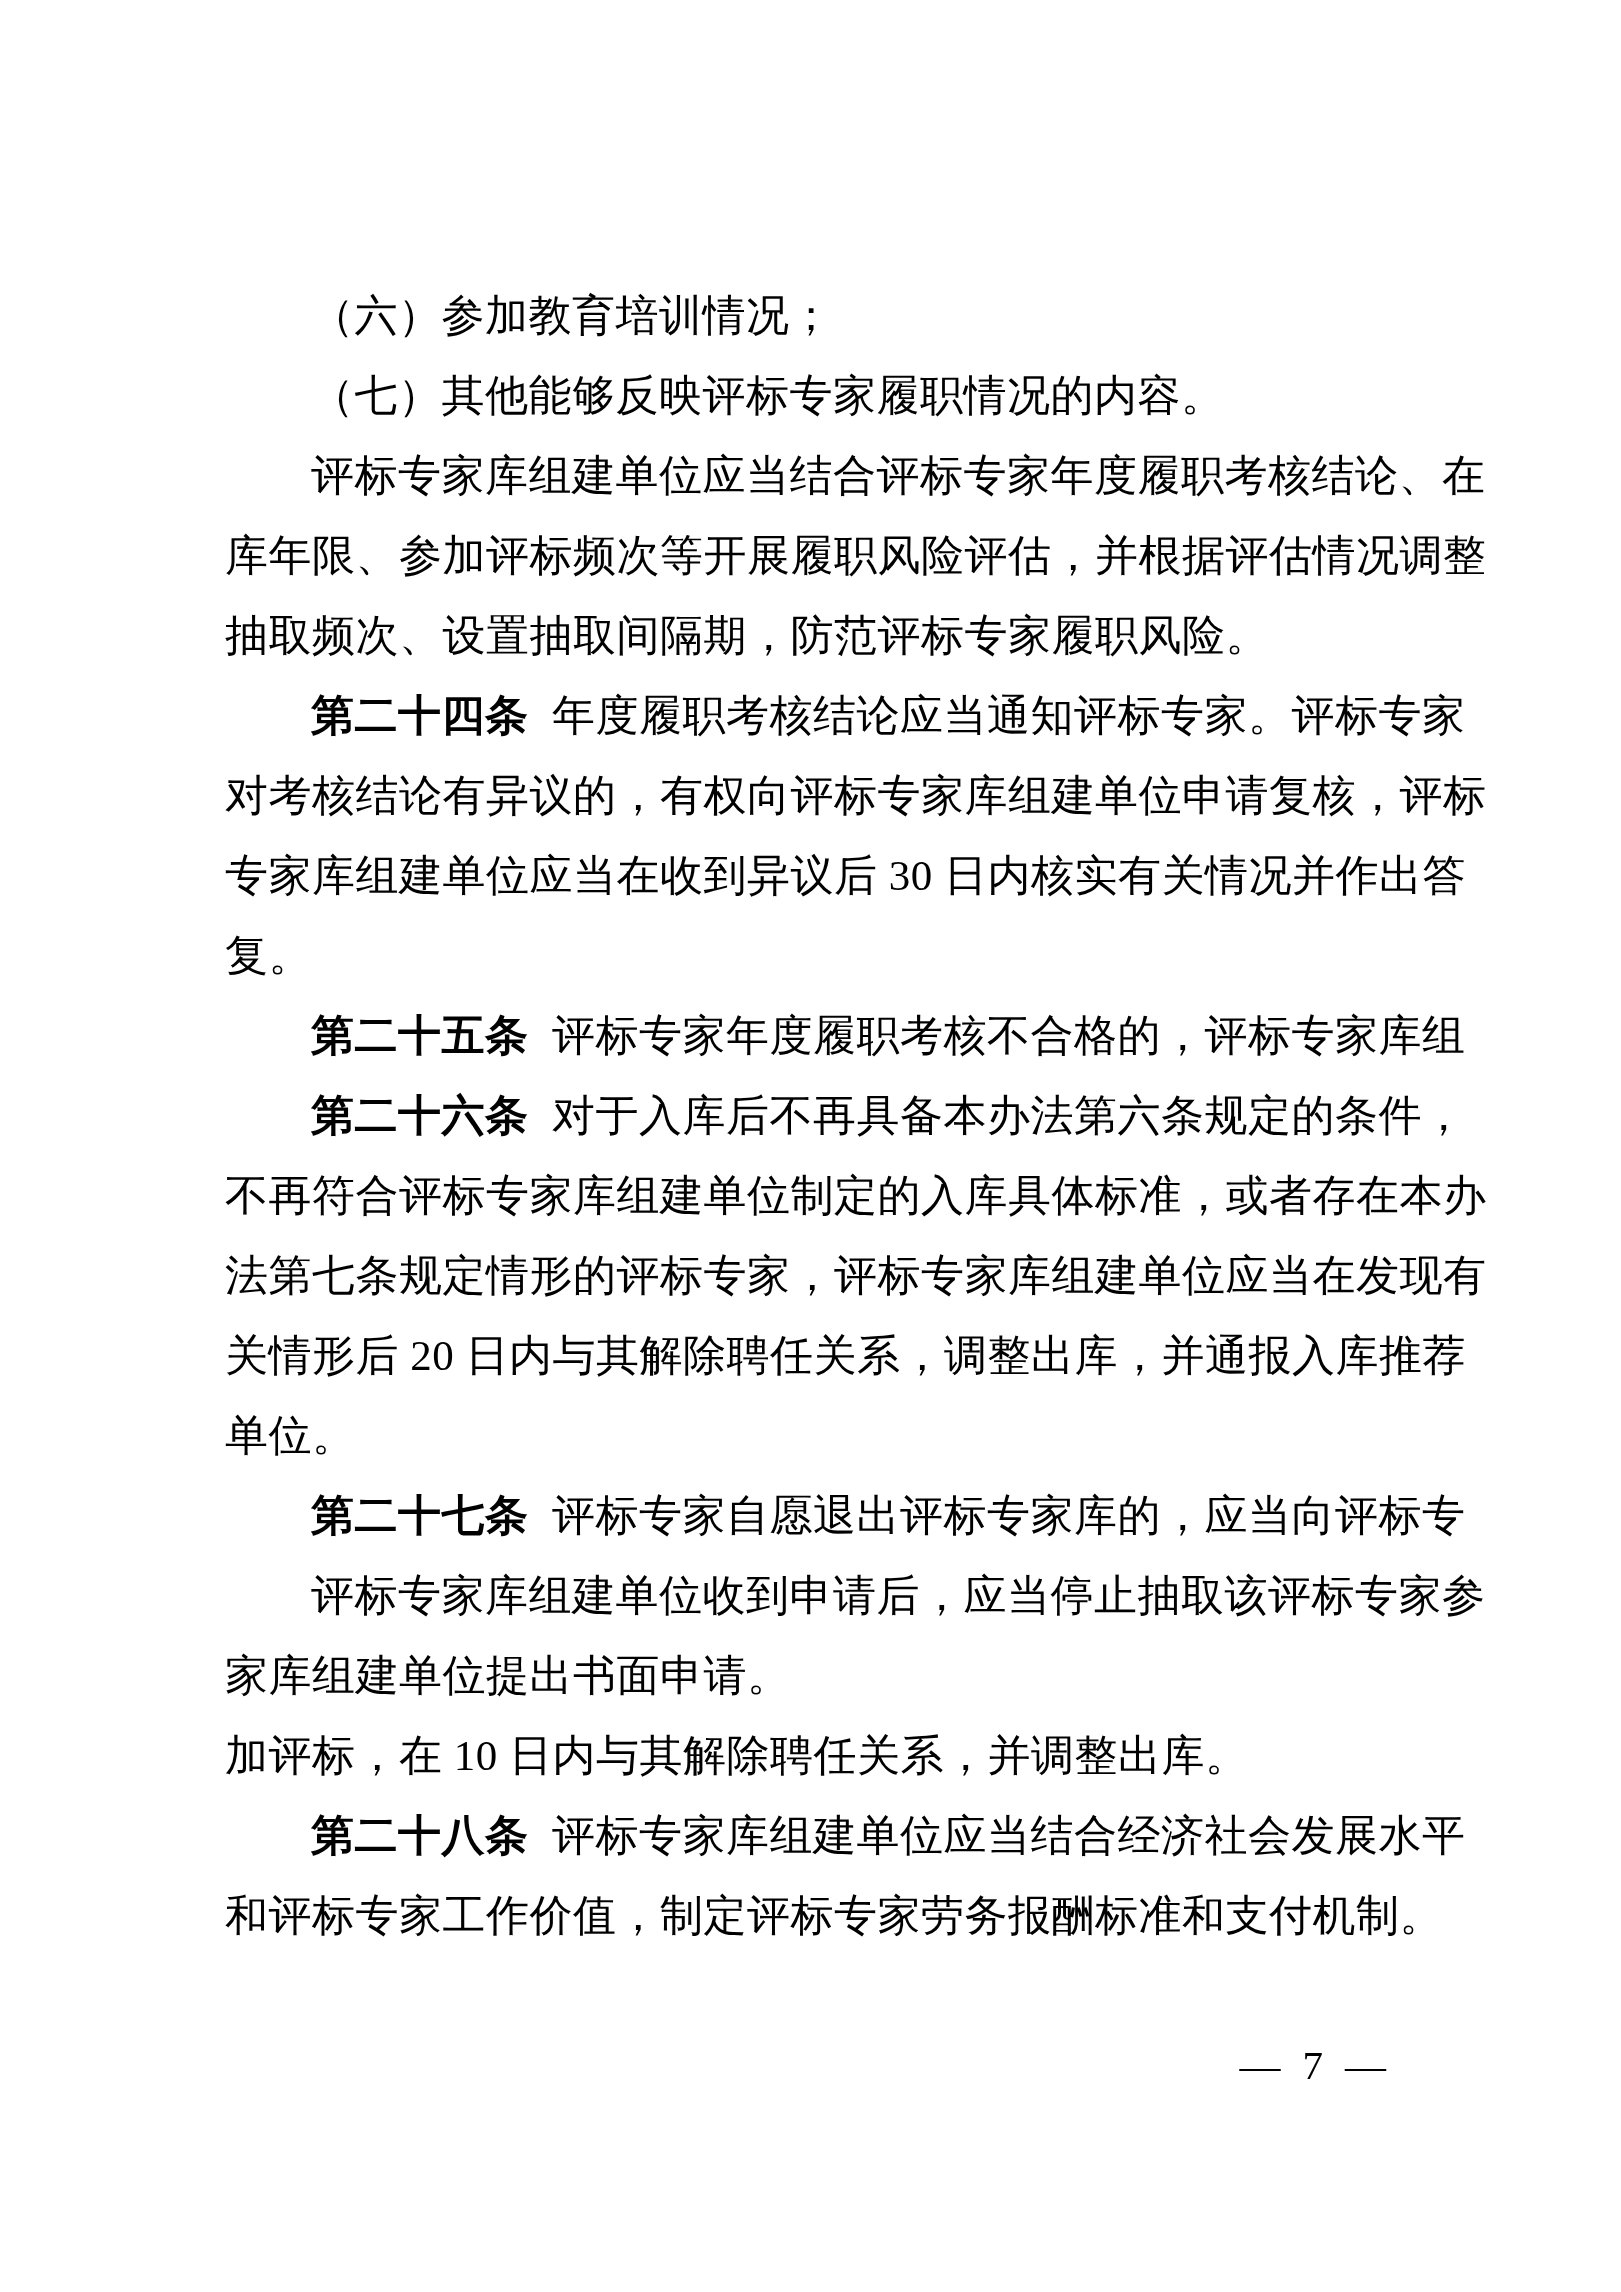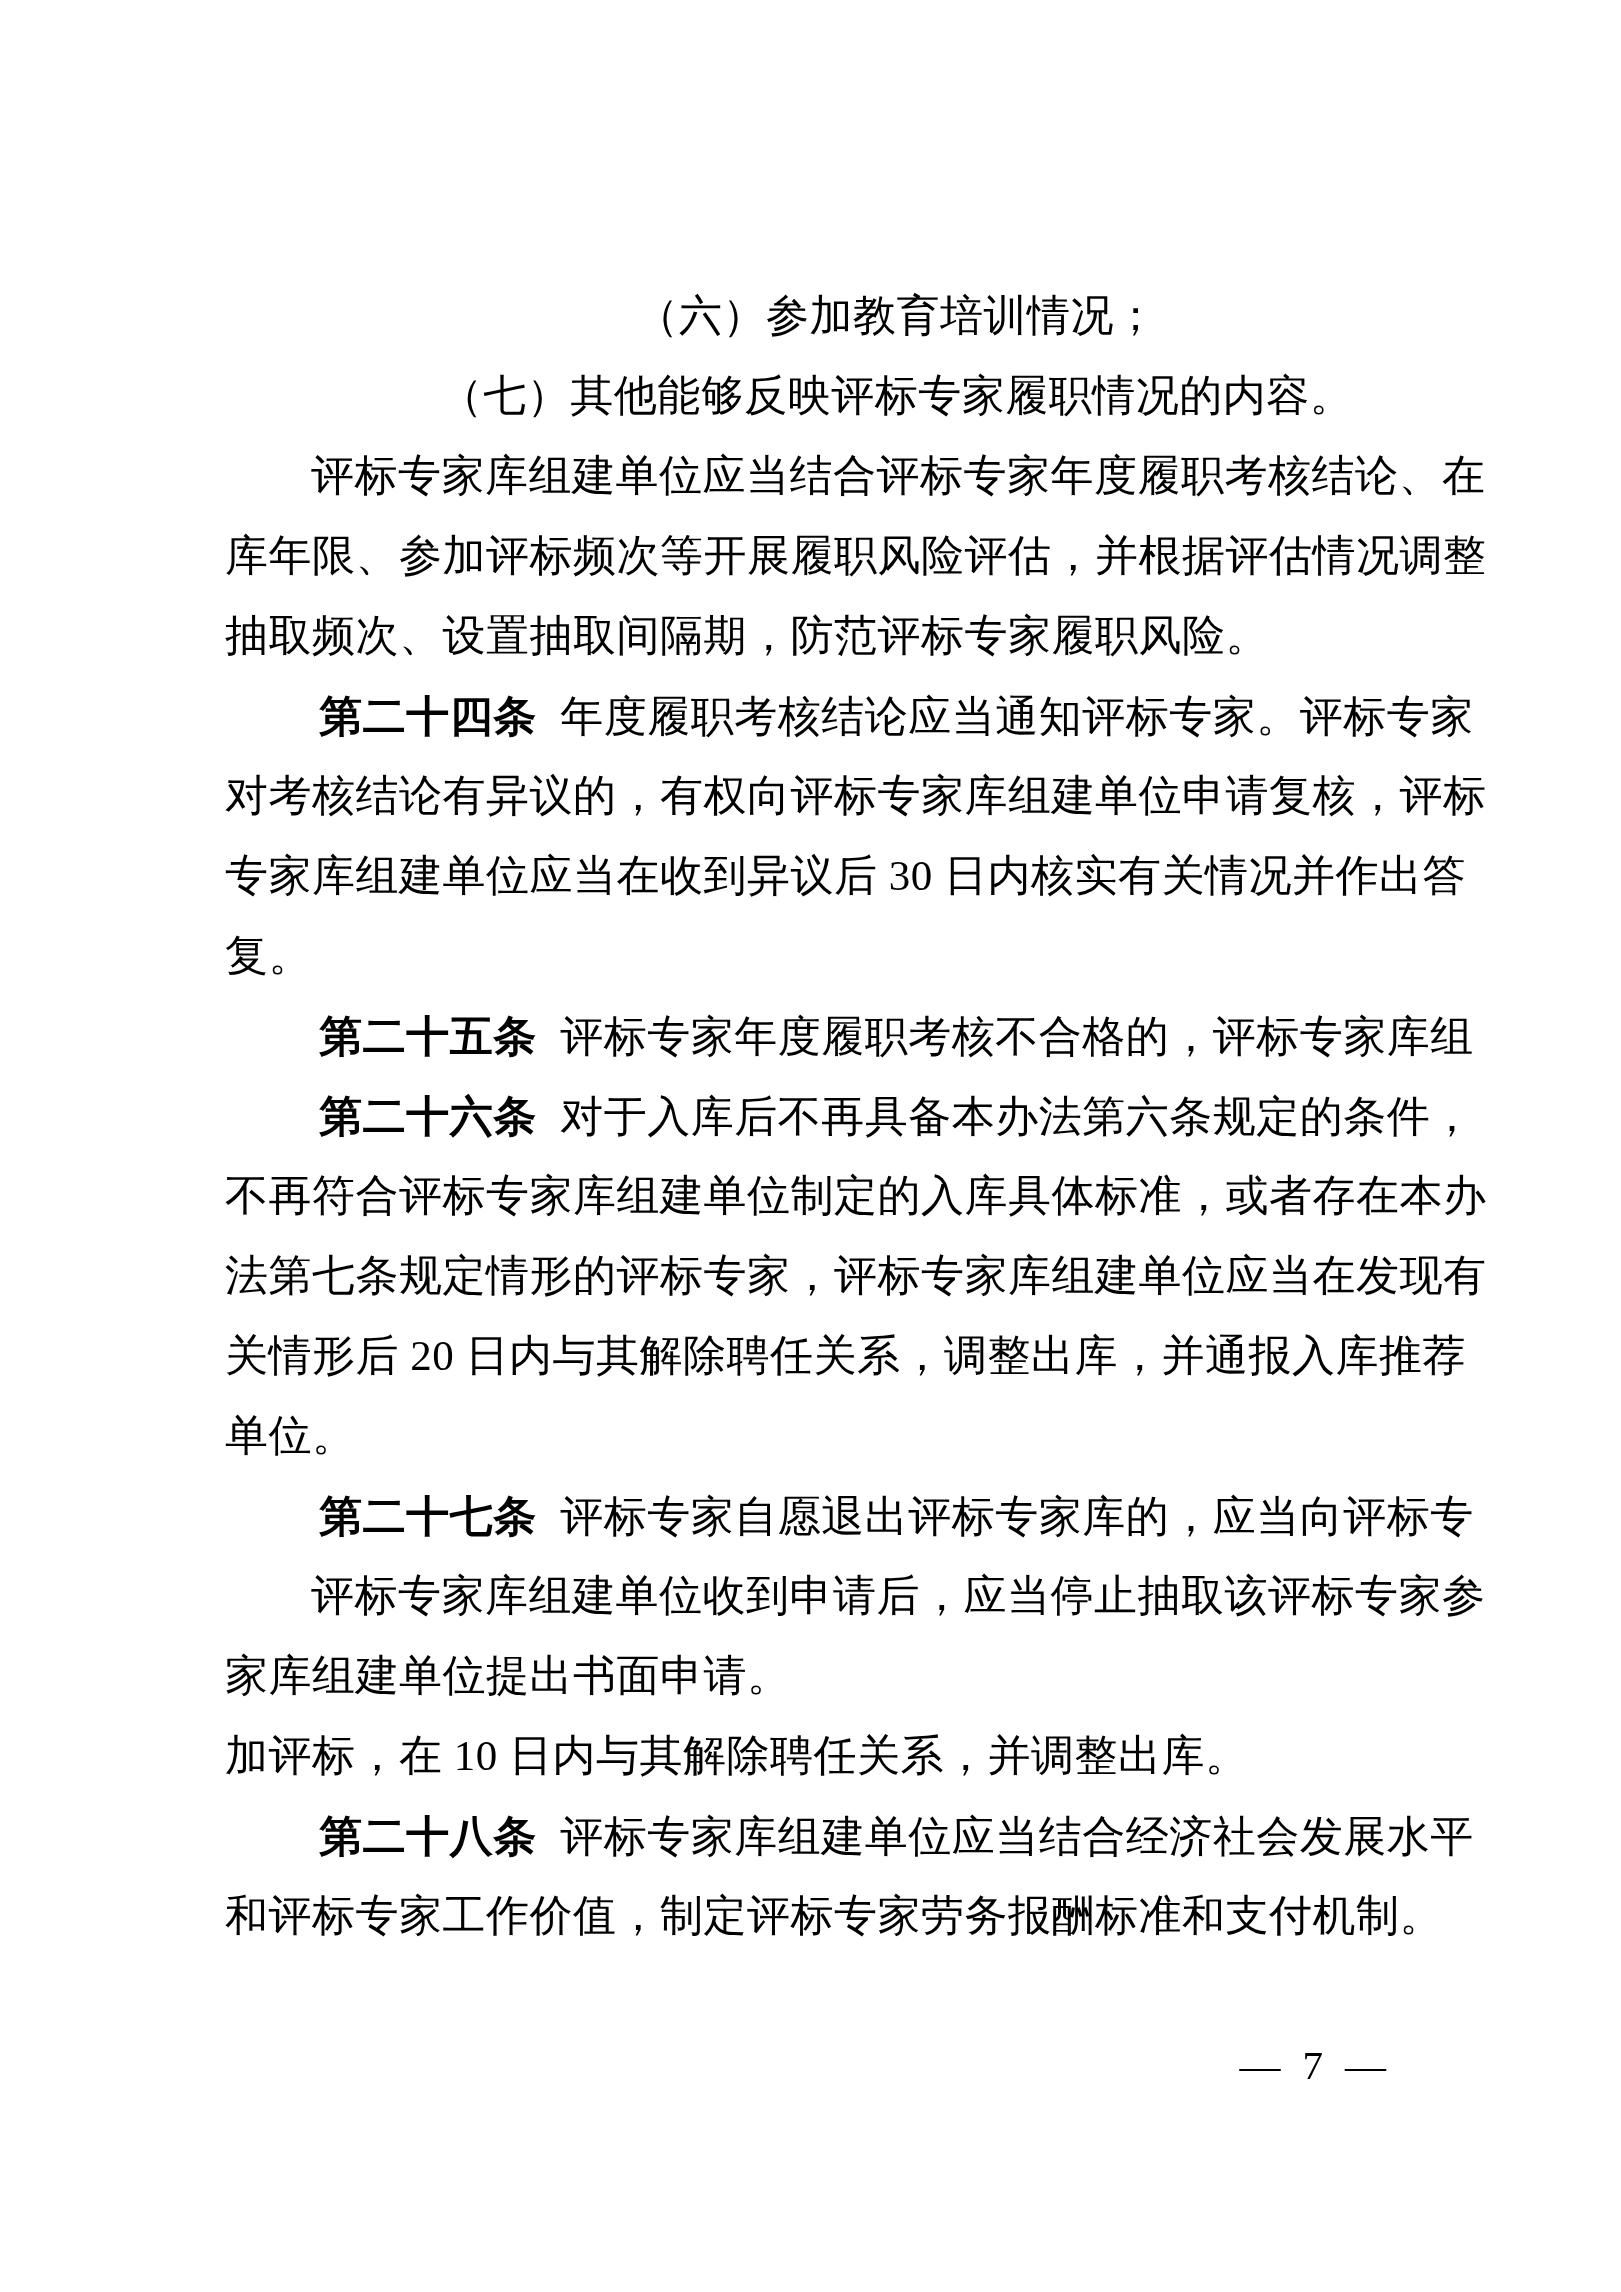--- a/index.html
+++ b/index.html
@@ -25,24 +25,23 @@
   }
   .line {
     height: 80px;
     line-height: 80px;
     font-size: 43px;
     white-space: nowrap;
     letter-spacing: 0.5px;
   }
   .line.indent {
     padding-left: 86px;
-    text-align: center;
   }
   .art {
-    font-family: Liberation Sans, sans-serif;
+    font-family: Liberation Mono, monospace;
     font-weight: 700;
     margin-right: 23.5px;
   }
   .page-number {
     position: absolute;
     top: 2041px;
     right: 229px;
     font-size: 41px;
     line-height: 49px;
     letter-spacing: 5.9px;

